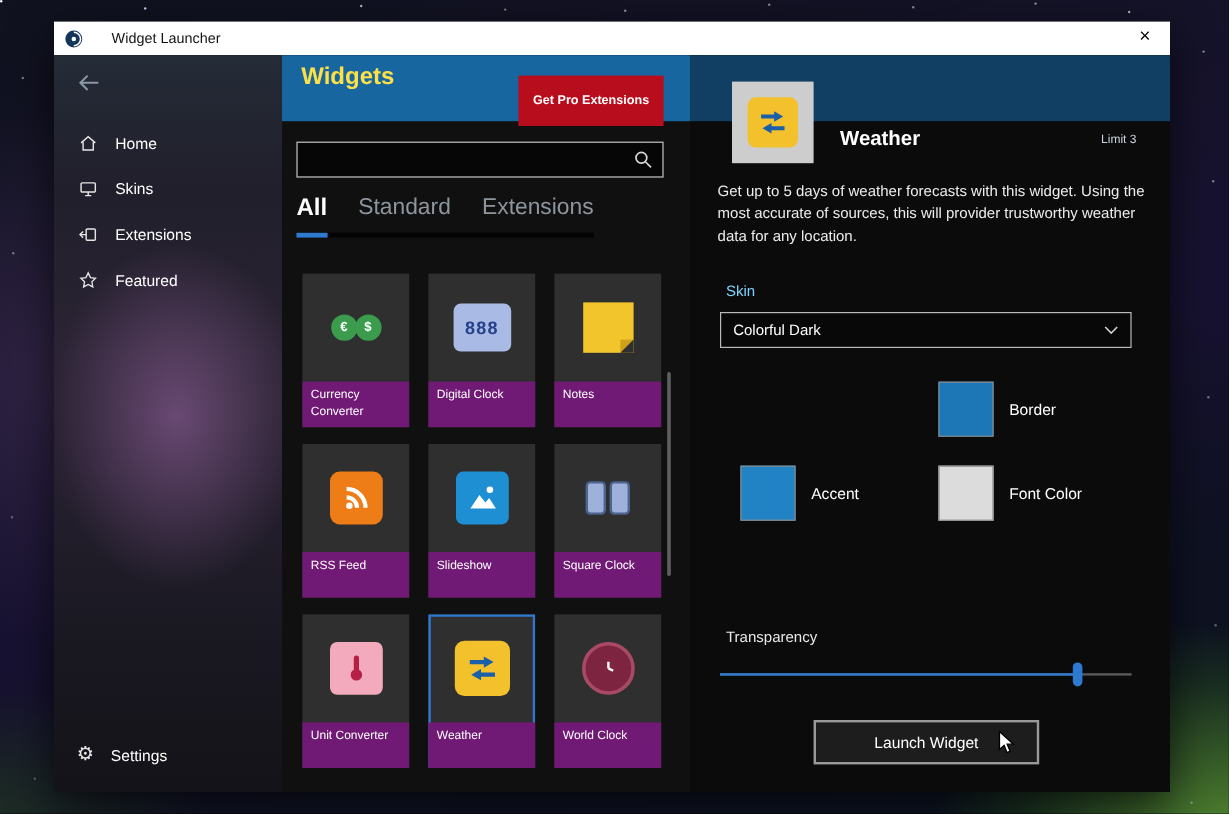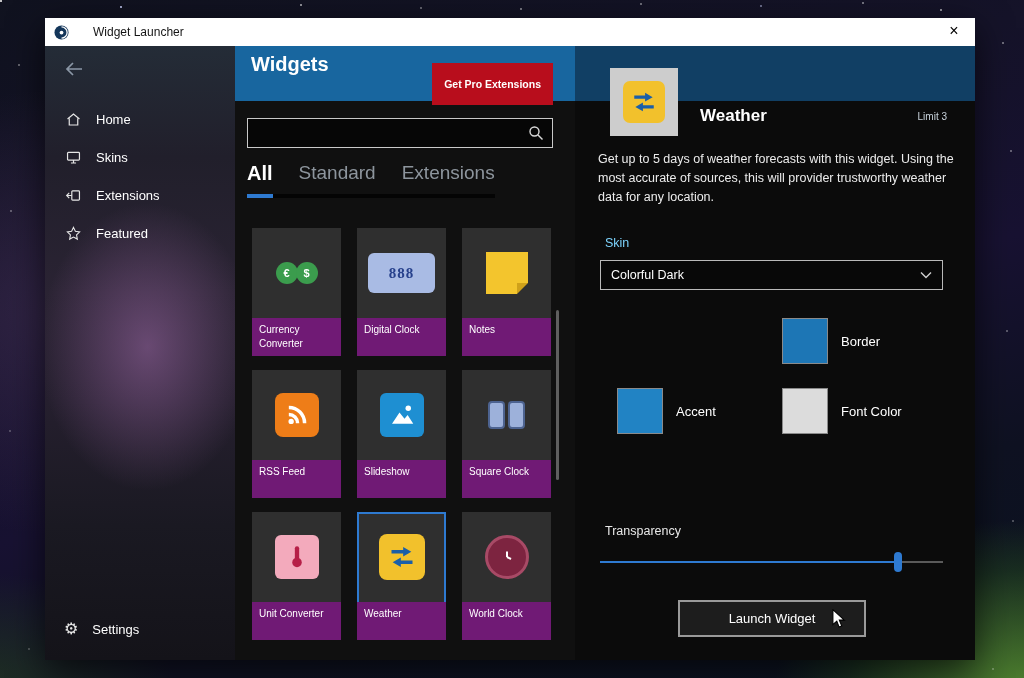--- a/index.html
+++ b/index.html
@@ -37,21 +37,21 @@
       linear-gradient(180deg,#242c37 0%,#211f2b 18%,#2a2333 40%,#251f2e 58%,#1a1922 78%,#141319 100%);}
   .back{position:absolute;left:16px;top:10px;width:26px;height:26px;display:flex;align-items:center;justify-content:center;}
   .nav-item{position:absolute;left:0;width:190px;height:34px;display:flex;align-items:center;padding-left:19px;box-sizing:border-box;gap:14px;color:#fff;font-size:13px;}
   .nav-item .ni{width:18px;display:flex;justify-content:center;}
   .settings-item{position:absolute;left:0;bottom:14px;width:190px;height:34px;display:flex;align-items:center;padding-left:19px;box-sizing:border-box;gap:14px;color:#fff;font-size:13px;}
   .gear-glyph{font-size:16px;color:#e6e6e6;line-height:1;}
 
   
   .middle{position:absolute;left:190px;top:0;width:340px;height:614px;background:#101010;}
   .mid-header{position:absolute;left:0;top:0;right:0;height:55px;background:#18669f;}
-  .mid-header h1{margin:7px 0 0 16px;font-size:20px;font-weight:bold;color:#ffffff;}
+  .mid-header h1{margin:7px 0 0 16px;font-size:20px;font-weight:bold;color:#fde047;}
   .mid-header .sub{margin:1px 0 0 16px;font-size:10.5px;color:#d9e7f4;}
   .pro-btn{position:absolute;right:22px;top:17px;height:42px;padding:0 12px;background:#b80d1c;color:#fff;
     font-size:10.5px;font-weight:bold;border:none;display:flex;align-items:center;font-family:inherit;}
   .search-wrap{position:absolute;left:12px;top:72px;width:306px;height:30px;}
   .search-wrap input{width:100%;height:100%;box-sizing:border-box;background:#060606;border:1px solid #c9c9c9;
     color:#fff;font-size:13px;padding:0 32px 0 9px;outline:none;font-family:inherit;}
   .search-wrap svg{position:absolute;right:9px;top:7px;}
   .tabs{position:absolute;left:12px;top:116px;display:inline-flex;gap:26px;border-bottom:4px solid #040404;}
   .tab{font-size:19px;color:#8d959d;padding-bottom:9px;position:relative;}
   .tab.active{color:#fff;font-weight:bold;font-size:20px;}
@@ -63,22 +63,22 @@
   .tile.selected{box-shadow:inset 0 0 0 2px #2e7ad1;}
   .tile-icon{flex:1;display:flex;align-items:center;justify-content:center;}
   .tile-label{height:38px;background:#701a75;color:#fff;font-size:10px;line-height:1.35;padding:5px 7px;box-sizing:border-box;}
   .mid-scrollbar{position:absolute;right:16px;top:264px;width:3px;height:170px;background:#5f5f5f;border-radius:2px;}
 
   
   .ic-currency{display:flex;}
   .ic-currency .coin{width:22px;height:22px;border-radius:50%;background:#3b9c4d;color:#fff;font-size:11px;font-weight:bold;
     display:flex;align-items:center;justify-content:center;}
   .ic-currency .coin:last-child{margin-left:-2px;}
-  .ic-digital{width:67px;height:40px;background:#a9bbe4;border-radius:6px;display:flex;align-items:center;justify-content:center;
-    color:#27418c;font-family:Liberation Serif, serif;font-weight:bold;font-size:15px;letter-spacing:1px;}
+  .ic-digital{width:48px;height:40px;background:#a9bbe4;border-radius:6px;display:flex;align-items:center;justify-content:center;
+    color:#27418c;font-family:Liberation Sans, sans-serif;font-weight:bold;font-size:15px;letter-spacing:1px;}
   .ic-notes{width:42px;height:42px;background:#f3c52d;position:relative;}
   .ic-notes::after{content:"";position:absolute;right:0;bottom:0;width:0;height:0;
     border-top:11px solid #cfa11a;border-right:11px solid #2f2f2f;}
   .ic-rss{width:44px;height:44px;background:#ee7d18;border-radius:8px;display:flex;align-items:center;justify-content:center;}
   .ic-slideshow{width:44px;height:44px;background:#1e8fd2;border-radius:6px;display:flex;align-items:center;justify-content:center;}
   .ic-squareclock{display:flex;gap:3px;}
   .ic-squareclock span{display:block;width:17px;height:28px;background:#9db1da;border:2px solid #4d6390;border-radius:4px;box-sizing:border-box;}
   .ic-unit{width:44px;height:44px;background:#f3aabc;border-radius:6px;display:flex;align-items:center;justify-content:center;}
   .ic-weather{background:#f2c12c;border-radius:8px;display:flex;align-items:center;justify-content:center;}
   .ic-weather.sm{width:46px;height:46px;}

